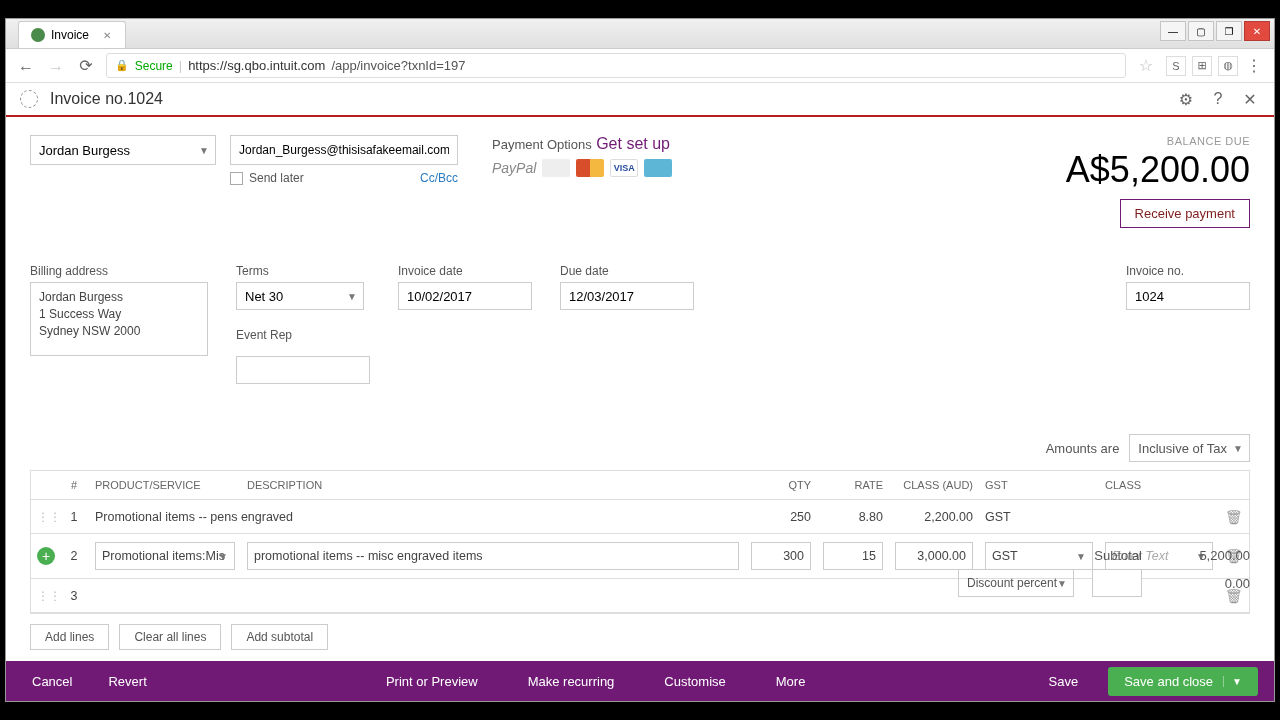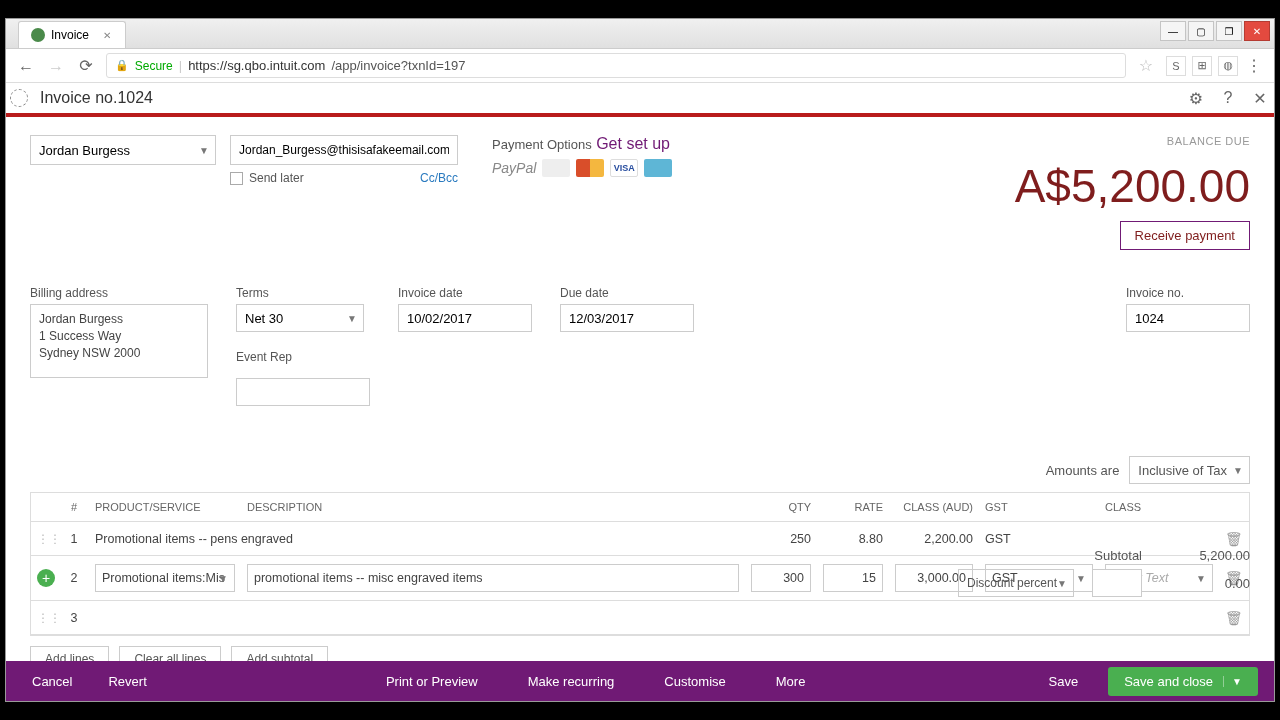--- a/index.html
+++ b/index.html
@@ -18,21 +18,21 @@
 .addr-bar { height: 34px; display: flex; align-items: center; padding: 0 10px; gap: 10px; border-bottom: 1px solid #ddd; }
 .nav-btn { width: 20px; height: 20px; color: #666; font-size: 16px; display: flex; align-items: center; justify-content: center; }
 .url-box { flex: 1; display: flex; align-items: center; gap: 6px; border: 1px solid #ddd; border-radius: 3px; padding: 4px 8px; font-size: 13px; }
 .lock-icon { color: #0a0; font-size: 11px; }
 .secure { color: #0a0; font-size: 12px; }
 .url { color: #555; }
 .url-host { color: #333; }
 .addr-icons { display: flex; gap: 6px; align-items: center; }
 .addr-icon { width: 20px; height: 20px; border: 1px solid #ddd; display: flex; align-items: center; justify-content: center; font-size: 11px; color: #666; }
 
-.page-header { height: 34px; display: flex; align-items: center; padding: 0 4px; border-bottom: 4px solid #b91c1c; }
+.page-header { height: 34px; display: flex; align-items: center; padding: 0 14px; border-bottom: 2px solid #b91c1c; }
 .back-icon { width: 18px; height: 18px; border: 1.5px dashed #888; border-radius: 50%; margin-right: 12px; }
 .page-title { font-size: 16px; color: #333; }
 .header-actions { margin-left: auto; display: flex; gap: 12px; align-items: center; }
 .header-icon { width: 20px; height: 20px; color: #666; font-size: 16px; display: flex; align-items: center; justify-content: center; }
 
 .content { flex: 1; padding: 18px 24px 0; overflow: hidden; position: relative; }
 
 .top-row { display: flex; gap: 14px; align-items: flex-start; }
 .customer-select { width: 186px; border: 1px solid #ccc; height: 30px; display: flex; align-items: center; padding: 0 8px; font-size: 13px; position: relative; }
 .caret { position: absolute; right: 6px; color: #777; font-size: 10px; }
@@ -47,21 +47,21 @@
 .payment-icons { display: flex; gap: 6px; margin-top: 6px; align-items: center; }
 .pay-paypal { font-size: 14px; font-style: italic; color: #888; }
 .card { width: 28px; height: 18px; border-radius: 2px; }
 .card-pp { background: #eee; }
 .card-mc { background: linear-gradient(90deg, #d94e2a 50%, #f4b73f 50%); }
 .card-visa { background: #fff; border: 1px solid #ddd; color: #2a4fa0; font-size: 9px; font-weight: bold; display: flex; align-items: center; justify-content: center; }
 .card-amex { background: #5eb6d6; }
 
 .balance-col { margin-left: auto; text-align: right; }
 .balance-label { font-size: 11px; color: #999; letter-spacing: 0.5px; }
-.balance-amt { font-size: 46px; font-weight: 300; color: #7f1d1d; margin-top: 12px; }
+.balance-amt { font-size: 36px; font-weight: 300; color: #000000; margin-top: 2px; }
 .receive-btn { display: inline-block; border: 1px solid #701a75; padding: 6px 14px; font-size: 13px; color: #7f1d1d; margin-top: 8px; }
 
 .fields-row { display: flex; gap: 28px; margin-top: 36px; }
 .field-col { display: flex; flex-direction: column; gap: 4px; }
 .field-label { font-size: 12px; color: #555; }
 .field-input { border: 1px solid #ccc; height: 28px; padding: 0 8px; font-size: 13px; }
 .billing-addr { width: 178px; height: 74px; border: 1px solid #ccc; padding: 6px 8px; font-size: 12px; line-height: 1.4; color: #444; }
 .terms-sel { width: 128px; position: relative; display: flex; align-items: center; }
 .date-in { width: 134px; }
 .inv-no-col { margin-left: auto; }

